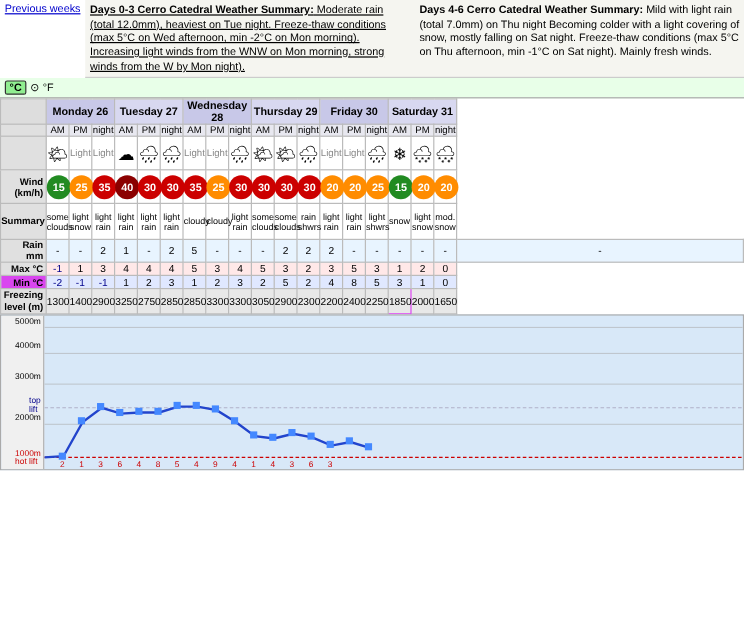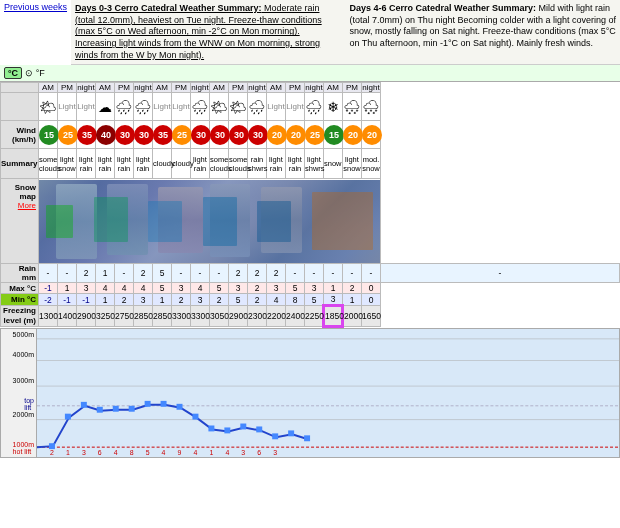--- a/index.html
+++ b/index.html
@@ -46,20 +46,29 @@
       <col style="width:19px">
       <col style="width:19px">
     <col style="width:19px">
       <col style="width:19px">
       <col style="width:19px">
     <col style="width:19px">
       <col style="width:19px">
       <col style="width:19px">
   </colgroup>
   <tbody>
+    <tr>
+      <td style="background:#ddd;border:1px solid #bbb;"></td>
+      <td colspan="3" style="background:#c8c8e8;border:1px solid #bbb;font-weight:bold;font-size:9px;text-align:center;">Monday 26</td>
+      <td colspan="3" style="background:#d8d8f0;border:1px solid #bbb;font-weight:bold;font-size:9px;text-align:center;">Tuesday 27</td>
+      <td colspan="3" style="background:#c8c8e8;border:1px solid #bbb;font-weight:bold;font-size:9px;text-align:center;">Wednesday 28</td>
+      <td colspan="3" style="background:#d8d8f0;border:1px solid #bbb;font-weight:bold;font-size:9px;text-align:center;">Thursday 29</td>
+      <td colspan="3" style="background:#c8c8e8;border:1px solid #bbb;font-weight:bold;font-size:9px;text-align:center;">Friday 30</td>
+      <td colspan="3" style="background:#d8d8f0;border:1px solid #bbb;font-weight:bold;font-size:9px;text-align:center;">Saturday 31</td>
+    </tr>
 
     <tr>
       <td style="background:#e0e0e0;border:1px solid #bbb;"></td>
       <td style="background:#e8e8f0;border:1px solid #bbb;font-size:8px;text-align:center;">AM</td>
       <td style="background:#e8e8f0;border:1px solid #bbb;font-size:8px;text-align:center;">PM</td>
       <td style="background:#e8e8f0;border:1px solid #bbb;font-size:8px;text-align:center;">night</td>
       <td style="background:#e8e8f0;border:1px solid #bbb;font-size:8px;text-align:center;">AM</td>
       <td style="background:#e8e8f0;border:1px solid #bbb;font-size:8px;text-align:center;">PM</td>
       <td style="background:#e8e8f0;border:1px solid #bbb;font-size:8px;text-align:center;">night</td>
       <td style="background:#e8e8f0;border:1px solid #bbb;font-size:8px;text-align:center;">AM</td>
@@ -135,46 +144,20 @@
       <td style="border:1px solid #bbb;font-size:7.5px;text-align:center;line-height:1.2;">some clouds</td>
       <td style="border:1px solid #bbb;font-size:7.5px;text-align:center;line-height:1.2;">rain shwrs</td>
       <td style="border:1px solid #bbb;font-size:7.5px;text-align:center;line-height:1.2;">light rain</td>
       <td style="border:1px solid #bbb;font-size:7.5px;text-align:center;line-height:1.2;">light rain</td>
       <td style="border:1px solid #bbb;font-size:7.5px;text-align:center;line-height:1.2;">light shwrs</td>
       <td style="border:1px solid #bbb;font-size:7.5px;text-align:left;line-height:1.2;">snow</td>
       <td style="border:1px solid #bbb;font-size:7.5px;text-align:center;line-height:1.2;">light snow</td>
       <td style="border:1px solid #bbb;font-size:7.5px;text-align:center;line-height:1.2;">mod. snow</td>
     </tr>
 
-    <tr style="height:85px;">
-      <td style="background:#e0e0e0;border:1px solid #bbb;font-size:8px;text-align:right;padding-right:2px;vertical-align:top;padding-top:4px;">
-        <div style="font-weight:bold;color:#000;font-size:8px;">Snow map</div>
-        <div style="color:red;text-decoration:underline;cursor:pointer;font-size:8px;">More</div>
-      </td>
-      <td colspan="18" style="border:1px solid #bbb;padding:0;overflow:hidden;">
-
-        <div style="width:100%;height:83px;background:linear-gradient(180deg,#8090a8 0%,#6878a0 20%,#7888b0 40%,#9090a8 60%,#8098b0 80%,#6878a0 100%);position:relative;display:flex;">
-
-          <div style="position:absolute;inset:0;background:linear-gradient(135deg,#7088a8 0%,#5068a0 15%,#6878b0 30%,#8898c0 45%,#7888b0 60%,#5570a0 75%,#6880b0 90%,#7888a8 100%);opacity:0.9;"></div>
-          <div style="position:absolute;left:5%;top:5%;width:12%;height:90%;background:linear-gradient(180deg,#90a8c0 0%,#7090b0 50%,#8098b8 100%);border-radius:2px;opacity:0.8;"></div>
-          <div style="position:absolute;left:20%;top:5%;width:12%;height:85%;background:linear-gradient(180deg,#8090b8 0%,#6080a8 50%,#7090b0 100%);border-radius:2px;opacity:0.8;"></div>
-          <div style="position:absolute;left:35%;top:8%;width:13%;height:80%;background:linear-gradient(180deg,#9898b0 0%,#7878a0 50%,#8888b0 100%);border-radius:2px;opacity:0.8;"></div>
-          <div style="position:absolute;left:50%;top:5%;width:12%;height:88%;background:linear-gradient(180deg,#8898b8 0%,#6880a8 50%,#7890b8 100%);border-radius:2px;opacity:0.8;"></div>
-          <div style="position:absolute;left:65%;top:8%;width:12%;height:80%;background:linear-gradient(180deg,#9098b0 0%,#7080a0 50%,#8090b0 100%);border-radius:2px;opacity:0.8;"></div>
-          <div style="position:absolute;left:80%;top:5%;width:14%;height:88%;background:linear-gradient(180deg,#9898b8 0%,#78 88a8 50%,#8898b8 100%);border-radius:2px;opacity:0.8;"></div>
-
-          <div style="position:absolute;left:2%;top:30%;width:8%;height:40%;background:rgba(0,180,0,0.4);border-radius:1px;"></div>
-          <div style="position:absolute;left:16%;top:20%;width:10%;height:55%;background:rgba(0,150,80,0.4);border-radius:1px;"></div>
-          <div style="position:absolute;left:32%;top:25%;width:10%;height:50%;background:rgba(20,120,180,0.4);border-radius:1px;"></div>
-          <div style="position:absolute;left:48%;top:20%;width:10%;height:60%;background:rgba(0,100,160,0.4);border-radius:1px;"></div>
-          <div style="position:absolute;left:64%;top:25%;width:10%;height:50%;background:rgba(0,80,140,0.4);border-radius:1px;"></div>
-          <div style="position:absolute;left:80%;top:15%;width:18%;height:70%;background:rgba(200,100,0,0.35);border-radius:1px;"></div>
-        </div>
-      </td>
-    </tr>
 
 
     <tr style="background:#e8f4ff;">
       <td style="background:#e0e0e0;border:1px solid #bbb;font-size:8px;text-align:right;padding-right:2px;font-weight:bold;padding-left:16px;">Rain mm</td>
       <td style="border:1px solid #bbb;font-size:8.5px;text-align:center;">-</td>
       <td style="border:1px solid #bbb;font-size:8.5px;text-align:center;">-</td>
       <td style="border:1px solid #bbb;font-size:8.5px;text-align:center;">2</td>
       <td style="border:1px solid #bbb;font-size:8.5px;text-align:center;">1</td>
       <td style="border:1px solid #bbb;font-size:8.5px;text-align:center;">-</td>
       <td style="border:1px solid #bbb;font-size:8.5px;text-align:center;">2</td>
@@ -209,21 +192,21 @@
       <td style="border:1px solid #bbb;font-size:8.5px;text-align:center;">2</td>
       <td style="border:1px solid #bbb;font-size:8.5px;text-align:center;">3</td>
       <td style="border:1px solid #bbb;font-size:8.5px;text-align:center;">5</td>
       <td style="border:1px solid #bbb;font-size:8.5px;text-align:center;">3</td>
       <td style="border:1px solid #bbb;font-size:8.5px;text-align:center;">1</td>
       <td style="border:1px solid #bbb;font-size:8.5px;text-align:center;">2</td>
       <td style="border:1px solid #bbb;font-size:8.5px;text-align:center;">0</td>
     </tr>
 
     <tr style="background:#e0e8ff;">
-      <td style="background:#84cc16;border:1px solid #bbb;font-size:8px;text-align:right;padding-right:2px;font-weight:bold;">Min °C</td>
+      <td style="background:#d946ef;border:1px solid #bbb;font-size:8px;text-align:right;padding-right:2px;font-weight:bold;">Min °C</td>
       <td style="border:1px solid #bbb;font-size:8.5px;text-align:center;color:#00008b;">-2</td>
       <td style="border:1px solid #bbb;font-size:8.5px;text-align:center;color:#00008b;">-1</td>
       <td style="border:1px solid #bbb;font-size:8.5px;text-align:center;color:#00008b;">-1</td>
       <td style="border:1px solid #bbb;font-size:8.5px;text-align:center;">1</td>
       <td style="border:1px solid #bbb;font-size:8.5px;text-align:center;">2</td>
       <td style="border:1px solid #bbb;font-size:8.5px;text-align:center;">3</td>
       <td style="border:1px solid #bbb;font-size:8.5px;text-align:center;">1</td>
       <td style="border:1px solid #bbb;font-size:8.5px;text-align:center;">2</td>
       <td style="border:1px solid #bbb;font-size:8.5px;text-align:center;">3</td>
       <td style="border:1px solid #bbb;font-size:8.5px;text-align:center;">2</td>
@@ -248,21 +231,21 @@
       <td style="border:1px solid #bbb;font-size:8.5px;text-align:center;">2850</td>
       <td style="border:1px solid #bbb;font-size:8.5px;text-align:center;">2850</td>
       <td style="border:1px solid #bbb;font-size:8.5px;text-align:center;">3300</td>
       <td style="border:1px solid #bbb;font-size:8.5px;text-align:center;">3300</td>
       <td style="border:1px solid #bbb;font-size:8.5px;text-align:center;">3050</td>
       <td style="border:1px solid #bbb;font-size:8.5px;text-align:center;">2900</td>
       <td style="border:1px solid #bbb;font-size:8.5px;text-align:left;">2300</td>
       <td style="border:1px solid #bbb;font-size:8.5px;text-align:center;">2200</td>
       <td style="border:1px solid #bbb;font-size:8.5px;text-align:center;">2400</td>
       <td style="border:1px solid #bbb;font-size:8.5px;text-align:center;">2250</td>
-      <td style="border:3px solid #d946ef;font-size:8.5px;text-align:center;">1850</td>
+      <td style="border:1px solid #d946ef;font-size:8.5px;text-align:center;">1850</td>
       <td style="border:1px solid #bbb;font-size:8.5px;text-align:center;">2000</td>
       <td style="border:1px solid #bbb;font-size:8.5px;text-align:center;">1650</td>
     </tr>
   </tbody>
 </table>
 
 <div style="width:620px;height:130px;position:relative;border:1px solid #aaa;background:#d8e8f8;overflow:hidden;display:flex;">
 
   <div style="width:36px;background:#f0f0f0;border-right:1px solid #aaa;position:relative;flex-shrink:0;">
     <div style="position:absolute;top:2px;right:2px;font-size:7px;">5000m</div>

